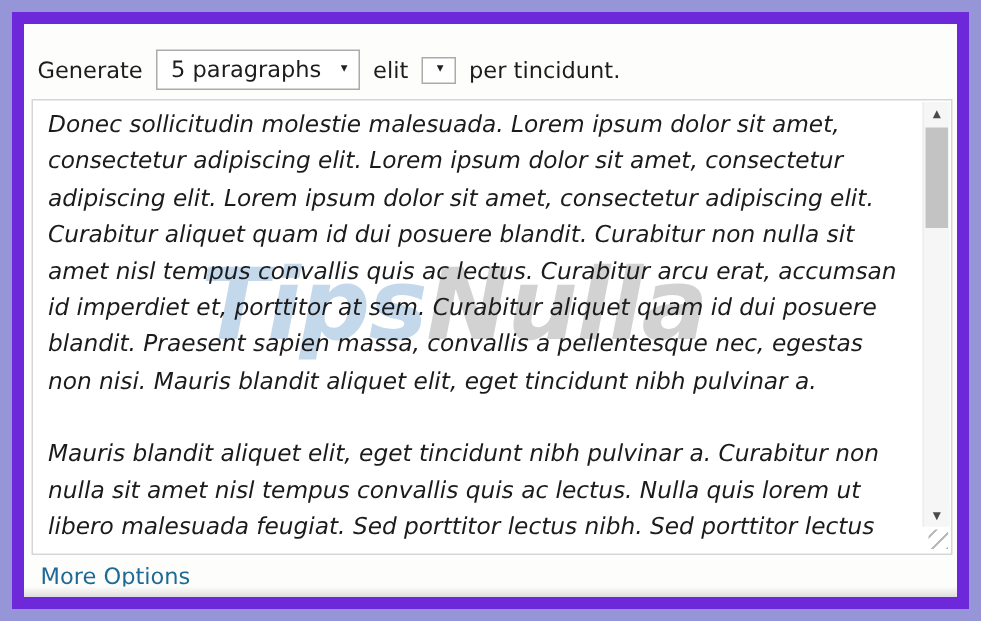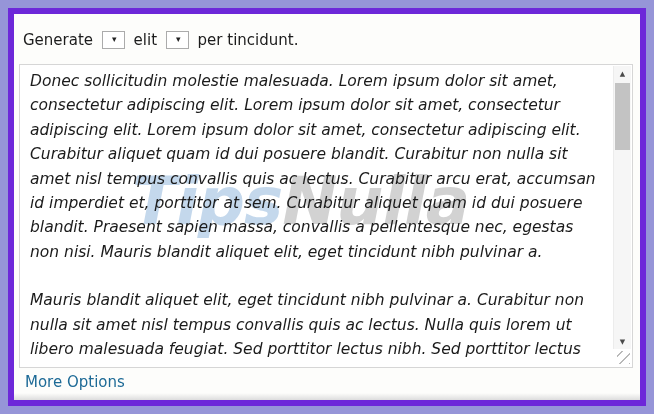--- a/index.html
+++ b/index.html
@@ -7,21 +7,21 @@
     width:654px;height:414px;position:relative;
     font-family:"DejaVu Sans","Liberation Sans",sans-serif;
     background:#ffffff;overflow:hidden;
   }
   .frame{
     position:absolute;inset:0;background:#9695d8;
     padding:8px;box-sizing:border-box;
   }
   .inner{
     width:100%;height:100%;box-sizing:border-box;
-    background:#fdfdfb;border:6px solid #6d28d9;
+    background:#fdfdfb;border:8px solid #6d28d9;
     position:relative;overflow:hidden;
   }
   
   .controls-row{
     position:absolute;top:17px;left:9px;
     display:flex;align-items:center;gap:9px;
     font-size:15px;color:#1c1c1c;white-space:nowrap;
   }
   .fake-select{
     display:inline-flex;align-items:center;
@@ -82,20 +82,21 @@
 </style>
 </head>
 <body>
 
 <div class="frame">
   <div class="inner">
 
     <div class="controls-row">
       <span>Generate</span>
       <span class="fake-select">
+        <span>5 paragraphs</span>
         <span class="caret">▾</span>
       </span>
       <span>elit</span>
       <span class="fake-select">
         <span class="caret">▾</span>
       </span>
       <span>per tincidunt.</span>
     </div>
 
     <div class="textarea">

